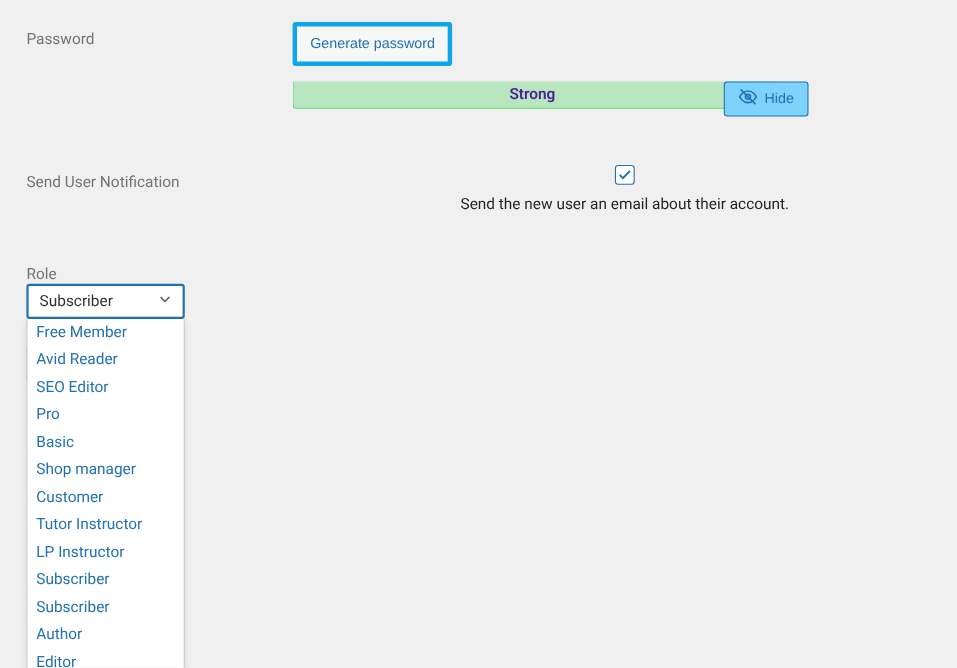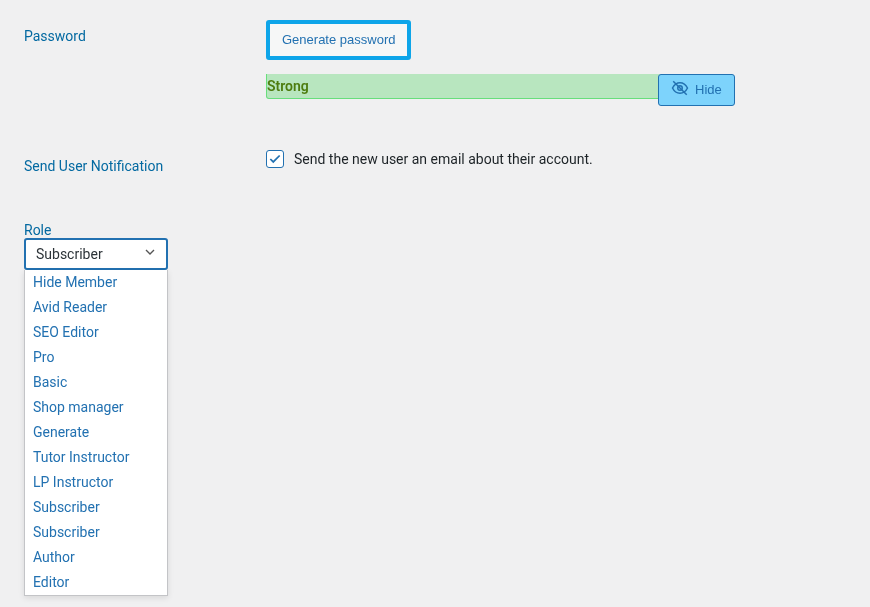--- a/index.html
+++ b/index.html
@@ -20,21 +20,21 @@
   .form-row {
     display: flex;
     align-items: flex-start;
     margin-bottom: 28px;
   }
   .form-label {
     width: 242px;
     flex-shrink: 0;
     padding-top: 8px;
     font-weight: 400;
-    color: #0369a1;
+    color: #737373;
   }
   .form-field {
     flex: 1;
   }
   .btn-secondary {
     display: inline-block;
     background: #f6f7f7;
     border: 4px solid #0ea5e9;
     color: #2271b1;
     padding: 6px 12px;
@@ -63,23 +63,24 @@
     background: #fff;
     color: #2c3338;
     outline: none;
   }
   .pw-strength {
     width: 436px;
     background: #b8e6bf;
     border: 1px solid #68de7c;
     border-top: none;
     border-radius: 0 0 3px 3px;
+    text-align: center;
     padding: 4px 0;
     font-weight: 600;
-    color: #4d7c0f;
+    color: #4c1d95;
     font-size: 14px;
   }
   .btn-hide {
     display: inline-flex;
     align-items: center;
     gap: 6px;
     background: #7dd3fc;
     border: 1px solid #2271b1;
     color: #2271b1;
     padding: 0 12px;
@@ -89,20 +90,21 @@
     height: 32px;
   }
   .eye-icon {
     width: 18px;
     height: 18px;
   }
   .checkbox-row {
     display: flex;
     align-items: center;
     gap: 10px;
+    flex-direction: column;
   }
   .wp-checkbox {
     width: 18px;
     height: 18px;
     border: 1px solid #2271b1;
     border-radius: 3px;
     background: #fff;
     display: inline-flex;
     align-items: center;
     justify-content: center;
@@ -210,27 +212,27 @@
       <div class="select-wrap">
         <div class="select-box">
           <span>Subscriber</span>
           <span>
             <svg viewBox="0 0 24 24" fill="none" stroke="#555" stroke-width="2">
               <polyline points="6 9 12 15 18 9"></polyline>
             </svg>
           </span>
         </div>
         <div class="select-dropdown" id="role-dropdown">
-            <div class="select-option">Hide Member</div>
+            <div class="select-option">Free Member</div>
             <div class="select-option">Avid Reader</div>
             <div class="select-option">SEO Editor</div>
             <div class="select-option">Pro</div>
             <div class="select-option">Basic</div>
             <div class="select-option">Shop manager</div>
-            <div class="select-option">Generate</div>
+            <div class="select-option">Customer</div>
             <div class="select-option">Tutor Instructor</div>
             <div class="select-option">LP Instructor</div>
             <div class="select-option">Subscriber</div>
             <div class="select-option">Subscriber</div>
             <div class="select-option">Author</div>
             <div class="select-option">Editor</div>
           </div>
       </div>
     </div>
   </div>

